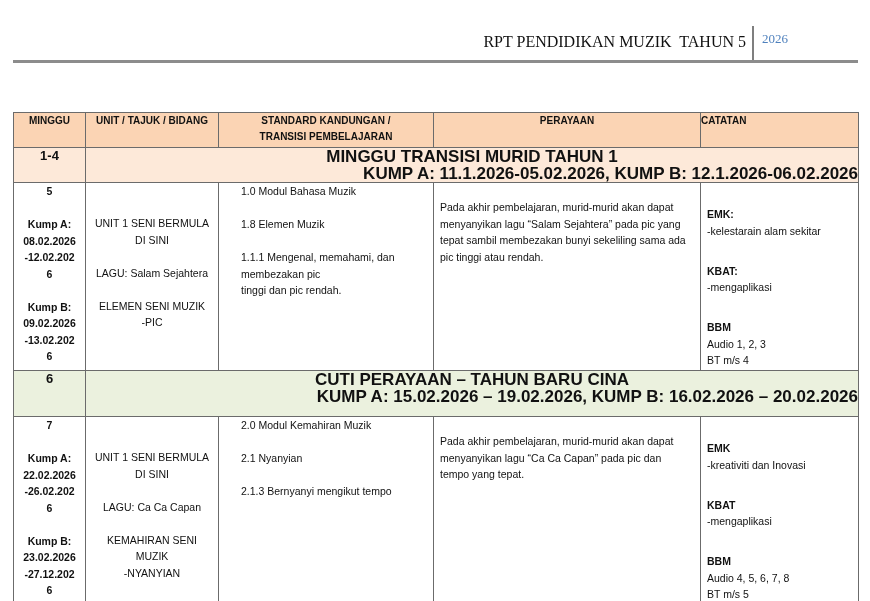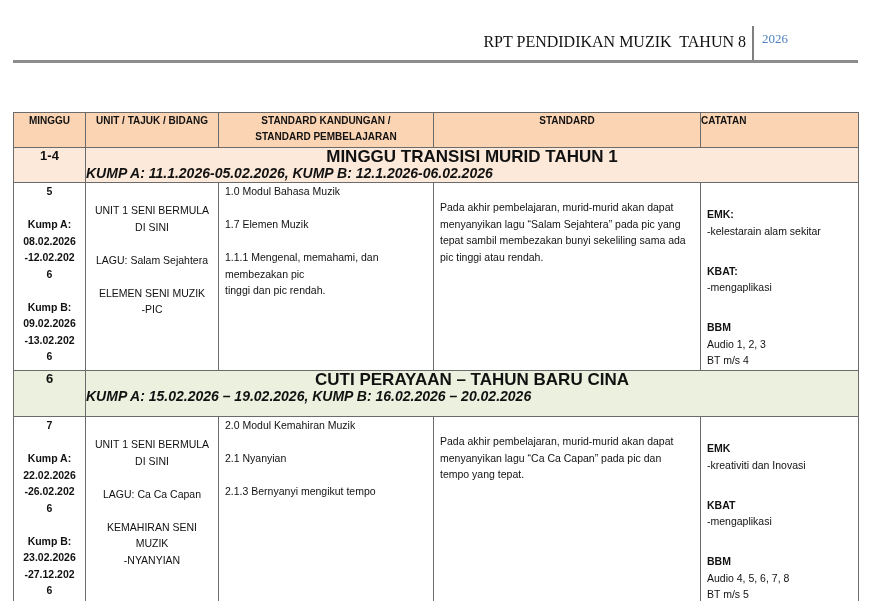--- a/index.html
+++ b/index.html
@@ -38,62 +38,62 @@
       background: #fbd4b4; height: 35px; vertical-align: middle;
       font-weight: bold; font-size: 10px; text-align: center; line-height: 16px;
     }
     .hdr th.left { text-align: left; }
 
     .band td { vertical-align: middle; font-weight: bold; }
     .band.peach td { background: #fde9d9; }
     .band.green td { background: #ebf1de; }
     .band .wk { text-align: center; font-size: 13px; }
     .band .title { text-align: center; font-size: 17px; line-height: 17px; }
-    .band .sub { text-align: left; font-size: 14px; line-height: 17px; font-style: italic; }
+    .band .sub { text-align: right; font-size: 17px; line-height: 17px; }
     .band.peach { height: 30px; }
     .band.green { height: 46px; }
 
     .wk-cell { text-align: center; font-weight: bold; font-size: 10.5px; line-height: 16.5px; padding-top: 0px; }
-    .unit-cell { text-align: center; font-size: 10.5px; line-height: 16.5px; padding: 19px 4px 0 4px; }
-    .sk-cell { font-size: 10.5px; line-height: 16.5px; padding: 0 6px; }
+    .unit-cell { text-align: center; font-size: 10.5px; line-height: 16.5px; padding: 32px 4px 0 4px; }
+    .sk-cell { font-size: 10.5px; line-height: 16.5px; padding: 0 22px; }
     .obj-cell { font-size: 10.5px; line-height: 16.5px; padding: 16px 6px 0 6px; margin-top: 40px; }
     .cat-cell { font-size: 10.5px; line-height: 16.5px; padding: 16px 6px 0 6px; }
     .cat-cell .lbl { font-weight: bold; margin-top: 7px; }
     .gap { height: 16.5px; }
 
     .row5 { height: 188px; }
     .row7 { height: 176px; }
   </style>
 </head>
 <body>
 
 <div class="doc-header">
-  <div class="doc-title">RPT PENDIDIKAN MUZIK  TAHUN 8</div>
+  <div class="doc-title">RPT PENDIDIKAN MUZIK  TAHUN 5</div>
   <div class="doc-divider"></div>
   <div class="doc-year">2026</div>
   <div class="doc-rule"></div>
 </div>
 
 <table class="rpt">
   <colgroup>
     <col style="width:72px">
     <col style="width:133px">
     <col style="width:215px">
     <col style="width:267px">
     <col style="width:158px">
   </colgroup>
   <tbody>
       <tr class="hdr">
     <th>MINGGU</th>
     <th>UNIT / TAJUK / BIDANG</th>
     <th>
       <div>STANDARD KANDUNGAN /</div>
-      <div>STANDARD PEMBELAJARAN</div>
+      <div>TRANSISI PEMBELAJARAN</div>
     </th>
-    <th>STANDARD</th>
+    <th>PERAYAAN</th>
     <th class="left">CATATAN</th>
   </tr>
 
   <tr class="band peach">
     <td class="wk">1-4</td>
     <td colspan="4">
       <div class="title">MINGGU TRANSISI MURID TAHUN 1</div>
       <div class="sub">KUMP A: 11.1.2026-05.02.2026, KUMP B: 12.1.2026-06.02.2026</div>
     </td>
   </tr>
@@ -117,21 +117,21 @@
       <div>DI SINI</div>
       <div class="gap"></div>
       <div>LAGU: Salam Sejahtera</div>
       <div class="gap"></div>
       <div>ELEMEN SENI MUZIK</div>
       <div>-PIC</div>
     </td>
     <td class="sk-cell">
       <div>1.0  Modul Bahasa Muzik</div>
       <div class="gap"></div>
-      <div>1.7 Elemen Muzik</div>
+      <div>1.8 Elemen Muzik</div>
       <div class="gap"></div>
       <div>1.1.1 Mengenal, memahami, dan</div>
       <div>membezakan pic</div>
       <div>tinggi dan pic rendah.</div>
     </td>
     <td class="obj-cell">
       <div>Pada akhir pembelajaran, murid-murid akan dapat</div>
       <div>menyanyikan lagu “Salam Sejahtera” pada pic yang</div>
       <div>tepat sambil membezakan bunyi sekeliling sama ada</div>
       <div>pic tinggi atau rendah.</div>

